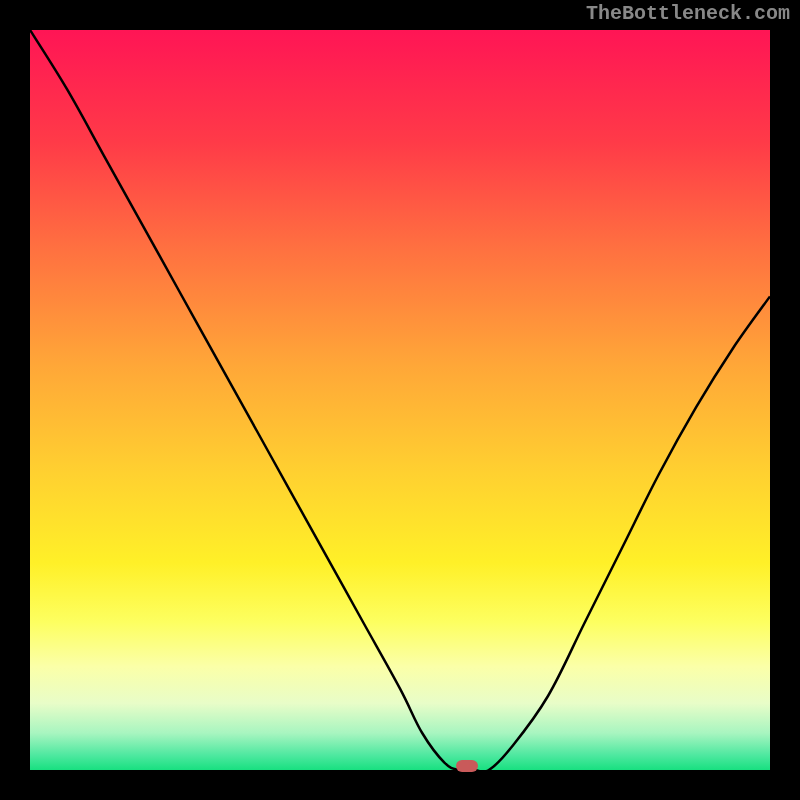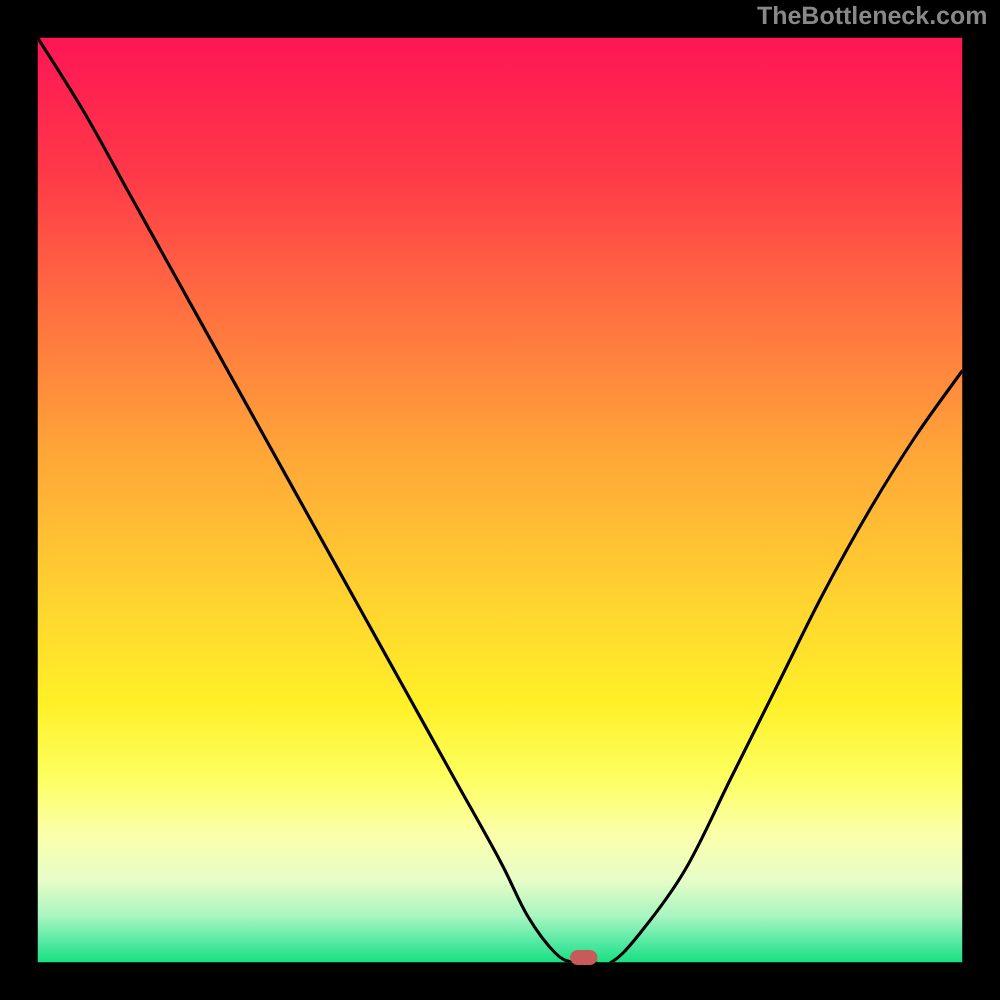--- a/index.html
+++ b/index.html
@@ -8,20 +8,21 @@
     width: 800px;
     height: 800px;
     background: #000;
     position: relative;
     font-family: Arial, sans-serif;
   }
   .container {
     width: 800px;
     height: 708px;
     position: relative;
+    font-family: Liberation Mono, monospace;
   }
   .watermark {
     position: absolute;
     top: 2px;
     right: 10px;
     color: #888;
     font-size: 20px;
     font-weight: bold;
     z-index: 10;
   }

